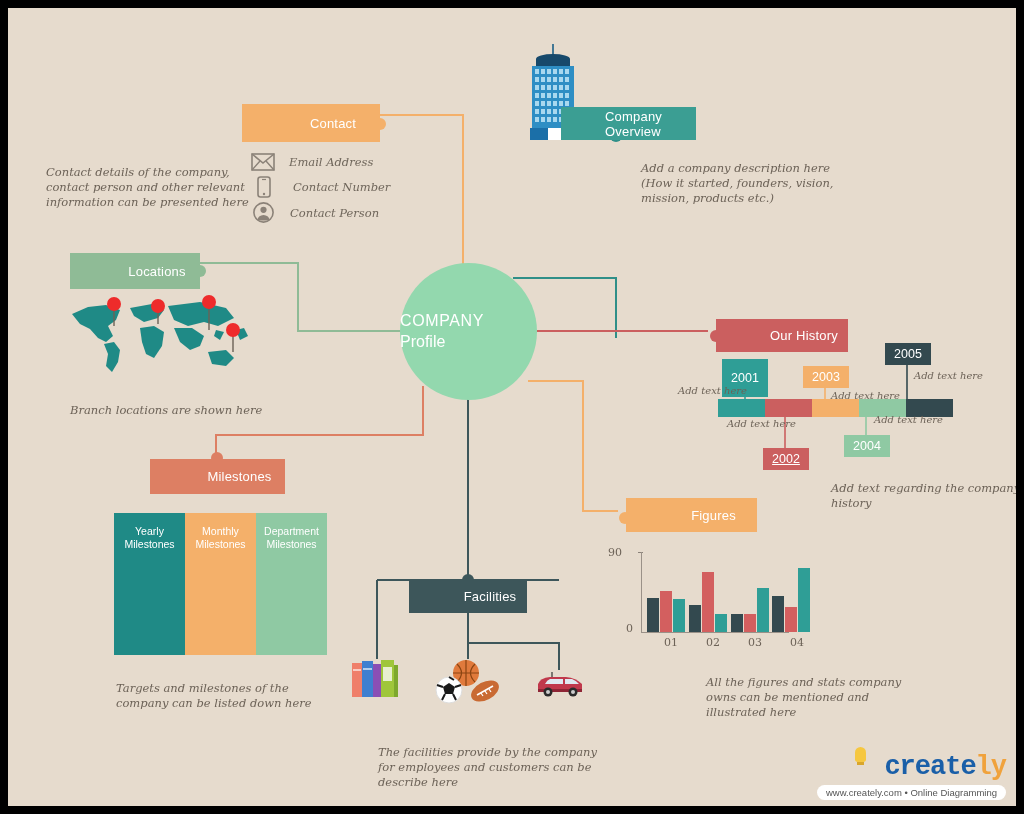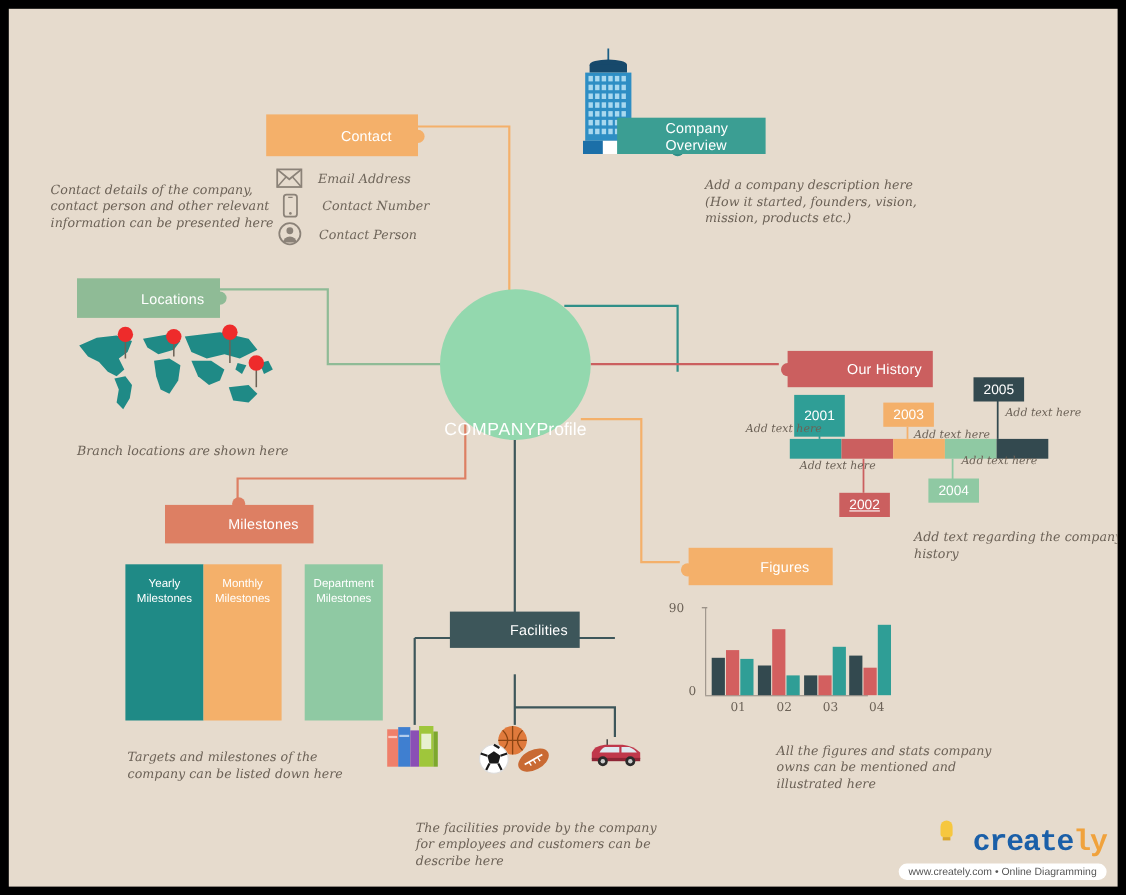--- a/index.html
+++ b/index.html
@@ -6,21 +6,21 @@
   body{width:1024px;height:814px;overflow:hidden;font-family:"Liberation Sans",sans-serif;}
   #canvas{position:absolute;left:8px;top:8px;width:1008px;height:798px;background:#e6dbcd;overflow:hidden;}
   .box{position:absolute;display:flex;align-items:center;justify-content:center;color:#fff;font-size:13px;letter-spacing:.2px;box-sizing:border-box;padding-left:44px;}
   .note{position:absolute;font-family:"DejaVu Serif",serif;font-style:italic;font-size:11.5px;line-height:15px;color:#6c6257;white-space:pre-line;}
   .lbl{position:absolute;font-family:"DejaVu Serif",serif;font-style:italic;font-size:10px;color:#6c6257;white-space:nowrap;}
   .conn{position:absolute;background:transparent;}
   .tbox{position:absolute;display:flex;align-items:center;justify-content:center;color:#fff;font-size:12.5px;}
   .tseg{position:absolute;}
   svg{display:block;overflow:visible;}
   #center-circle{position:absolute;left:392px;top:255px;width:137px;height:137px;border-radius:50%;
-     background:#93d8ae;display:flex;flex-direction:row;align-items:flex-end;justify-content:center;color:#fff;}
+     background:#93d8ae;display:flex;flex-direction:column;align-items:flex-start;justify-content:center;color:#fff;}
   #center-circle .l1{font-size:16px;letter-spacing:.6px;}
   #center-circle .l2{font-size:16px;margin-top:3px;}
   .contact-row{position:absolute;display:flex;align-items:center;}
   .contact-row .ctext{font-family:"DejaVu Serif",serif;font-style:italic;font-size:11.5px;color:#6f665b;margin-left:14px;}
   .ms-col{position:absolute;top:0;height:142px;display:flex;align-items:flex-start;justify-content:center;padding-top:12px;box-sizing:border-box;color:#fff;font-size:10.5px;line-height:13px;text-align:center;white-space:pre-line;}
   .bar{position:absolute;bottom:0;}
   .axis-lab{position:absolute;font-family:"DejaVu Serif",serif;font-size:11px;color:#6c6257;}
   #logo{position:absolute;right:10px;bottom:6px;text-align:right;}
   #logo .wordmark{font-size:27px;font-weight:bold;color:#1a5fa8;letter-spacing:-1px;line-height:30px;font-family:Liberation Mono, monospace;}
   #logo .wordmark .orange{color:#f0a23c;}
@@ -231,27 +231,27 @@
 history</div>
 
   <div class="box" style="left:142px;top:451px;width:135px;height:35px;background:#dd7f63;">
     <span>Milestones</span>
   </div>
   <div style="position:absolute;left:106px;top:505px;width:213px;height:142px;">
     <div class="ms-col" style="left:0;width:71px;background:#1f8a86;">Yearly
 Milestones</div>
     <div class="ms-col" style="left:71px;width:71px;background:#f4b06a;">Monthly
 Milestones</div>
-    <div class="ms-col" style="left:142px;width:71px;background:#8fc9a3;margin-left:21px;">Department
+    <div class="ms-col" style="left:142px;width:71px;background:#8fc9a3;">Department
 Milestones</div>
   </div>
   <div class="note" style="left:108px;top:673px;width:240px;">Targets and milestones of the
 company can be listed down here</div>
 
-  <div class="box" style="left:401px;top:548px;width:118px;height:33px;background:#3d565a;">
+  <div class="box" style="left:401px;top:572px;width:118px;height:33px;background:#3d565a;">
     <span>Facilities</span>
   </div>
 
   <svg style="position:absolute;left:342px;top:651px;width:55px;height:40px" viewBox="0 0 55 40">
     <rect x="2" y="4" width="10" height="34" fill="#ef7f6a"></rect>
       <rect x="3" y="10" width="8" height="2" fill="#fff" opacity=".6"></rect>
     <rect x="12" y="2" width="11" height="36" fill="#3f7fd0"></rect>
       <rect x="13" y="9" width="9" height="2" fill="#fff" opacity=".6"></rect>
     <rect x="23" y="5" width="8" height="33" fill="#8a4fb5"></rect>
     <rect x="31" y="1" width="13" height="37" fill="#9fc63b"></rect>

